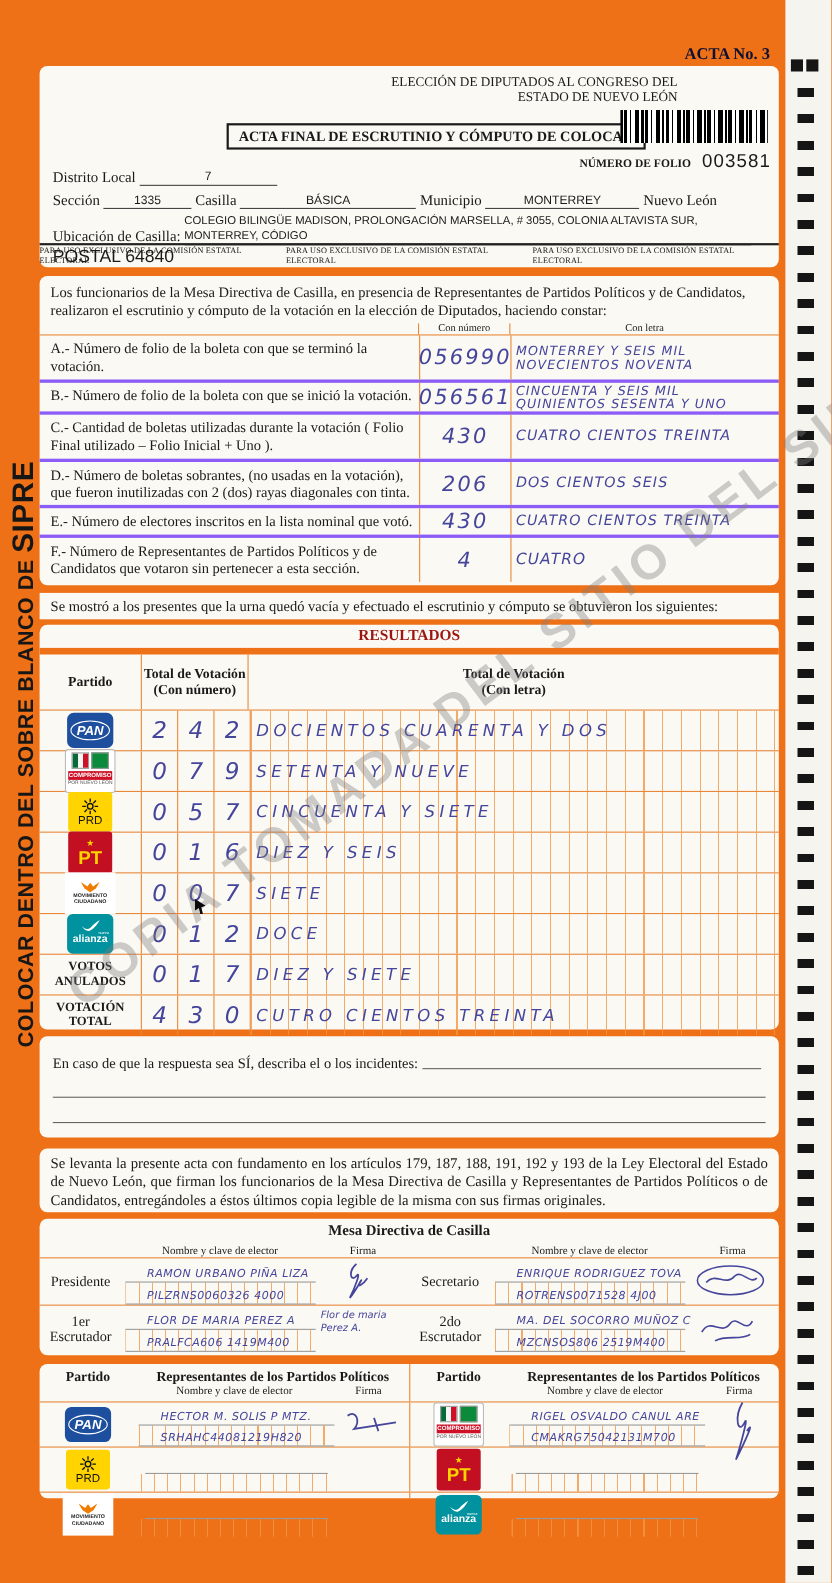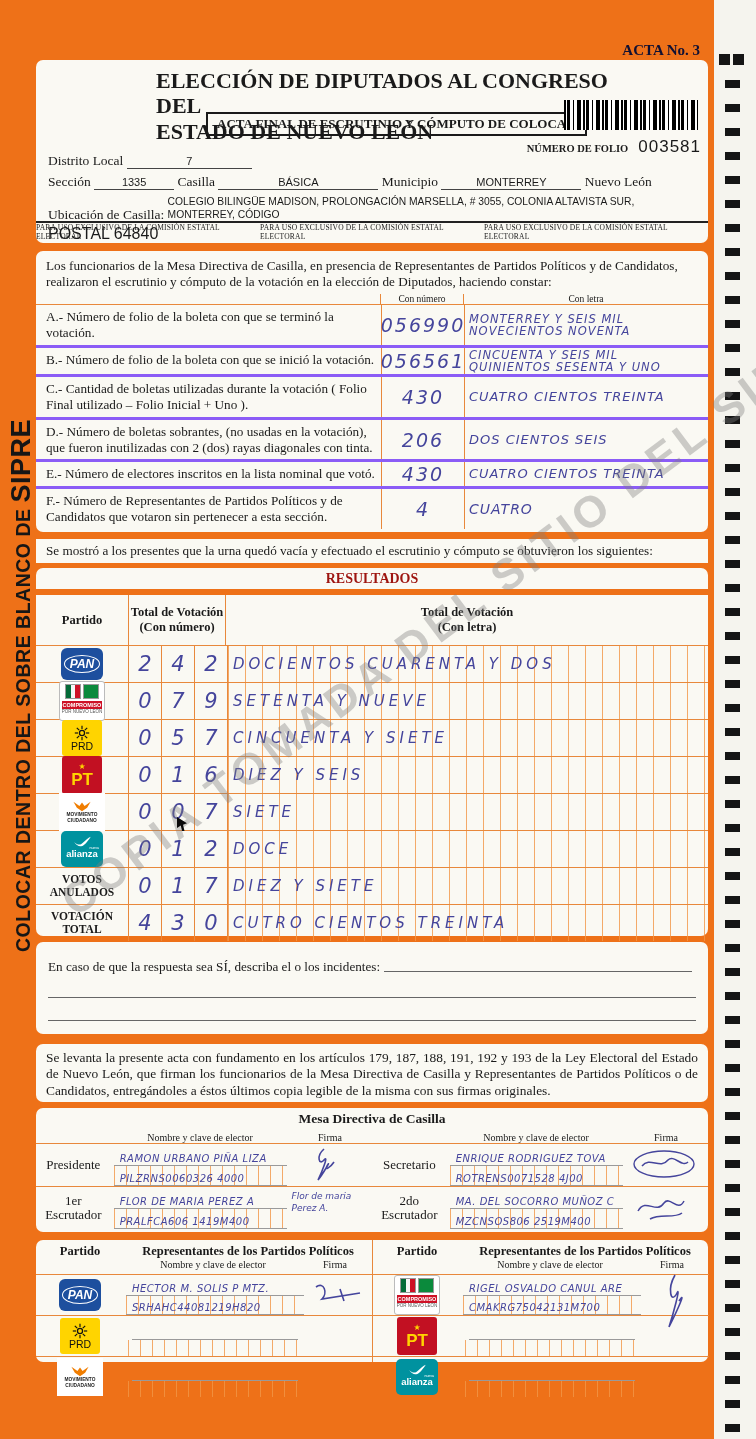--- a/index.html
+++ b/index.html
@@ -8,21 +8,21 @@
   
   .regstrip{position:absolute;top:0;right:0;width:42px;height:1439px;background:#f5f4ee;}
   .regstrip .dashes{position:absolute;left:11px;top:80px;bottom:4px;width:15px;
       background:repeating-linear-gradient(to bottom,#151515 0 8px,transparent 8px 24px);}
   .regstrip .sq{position:absolute;top:54px;width:11px;height:11px;background:#151515;}
   
   .panel{position:absolute;left:36px;width:672px;background:#faf9f3;border-radius:7px;box-sizing:border-box;}
   .band{position:absolute;left:36px;width:672px;background:#faf9f3;box-sizing:border-box;}
   
   .acta-no{position:absolute;top:42px;right:56px;font-weight:bold;font-size:15px;color:#101033;}
-  .title{position:absolute;left:120px;top:8px;width:460px;text-align:left;font-weight:bold;font-size:22px;line-height:1.15;}
+  .title{position:absolute;left:120px;top:8px;width:460px;text-align:right;font-weight:normal;font-size:12px;line-height:1.15;}
   .ceelogo{position:absolute;left:12px;top:34px;display:flex;align-items:center;}
   .ceeorg{width:64px;text-align:right;font-family:"Liberation Sans",sans-serif;font-size:6.8px;font-weight:bold;color:#1d2a55;line-height:1.15;padding-right:4px;border-right:2px solid #1d2a55;}
   .ceetxt{color:#f2c400;font-family:"Liberation Sans",sans-serif;font-weight:bold;font-size:31px;letter-spacing:1px;margin-left:4px;}
   .subbox{position:absolute;left:170px;top:52px;border:2px solid #1a1a1a;padding:2px 9px;font-weight:bold;font-size:13px;}
   .barcode{position:absolute;left:528px;top:40px;width:134px;height:30px;
      background:repeating-linear-gradient(90deg,#000 0 2px,#fff 2px 3px,#000 3px 6px,#fff 6px 9px,#000 9px 10px,#fff 10px 13px,#000 13px 17px,#fff 17px 19px);}
   .folio{position:absolute;left:440px;top:77px;width:225px;text-align:right;}
   .folio b{font-size:10.5px;}
   .folio span{font-family:"Liberation Sans",sans-serif;font-size:17px;letter-spacing:1px;margin-left:6px;}
   .fieldrow{position:absolute;font-size:13.5px;white-space:nowrap;}
@@ -100,21 +100,21 @@
   
   .mtitle{text-align:center;font-weight:bold;font-size:13.5px;padding-top:3px;}
   .msub{display:flex;font-size:10px;height:16px;align-items:flex-end;}
   .mrow{display:flex;border-top:1px solid #e8883b;height:42px;}
   .mrole{width:76px;display:flex;flex-direction:column;align-items:center;justify-content:center;font-size:13px;line-height:1.05;}
   .mfield{width:176px;display:flex;flex-direction:column;justify-content:flex-end;padding:0 3px;}
   .mfield .l1{border-bottom:1px solid #9a9a9a;height:19px;position:relative;}
   .mfield .l2{height:19px;border-bottom:1px solid #9a9a9a;position:relative;
       background-image:repeating-linear-gradient(90deg,rgba(242,150,70,.8) 0 1px,transparent 1px 12px);}
   .mfirma{width:84px;border-left:0;position:relative;}
-  .hwline{position:absolute;left:6px;bottom:1px;font-size:10px;white-space:nowrap;letter-spacing:.5px;}
+  .hwline{position:absolute;left:20px;bottom:1px;font-size:10px;white-space:nowrap;letter-spacing:.5px;}
   .sig{position:absolute;left:4px;top:2px;}
   
   .rhalf{position:absolute;top:0;bottom:0;}
   .rep-sub{display:flex;font-size:10px;height:15px;}
   .rep-row{display:flex;border-top:1px solid #e8883b;height:40px;}
   .rep-party{width:88px;display:flex;align-items:center;justify-content:center;}
   .rep-field{width:178px;display:flex;flex-direction:column;justify-content:flex-end;padding:0 2px;}
   .rep-firma{width:66px;position:relative;}
   .cursor{position:absolute;left:177px;top:817px;width:10px;height:14px;background:#0a0a0a;z-index:9;
      clip-path:polygon(0 0,100% 45%,60% 55%,75% 100%,50% 100%,38% 60%,0 78%);}

